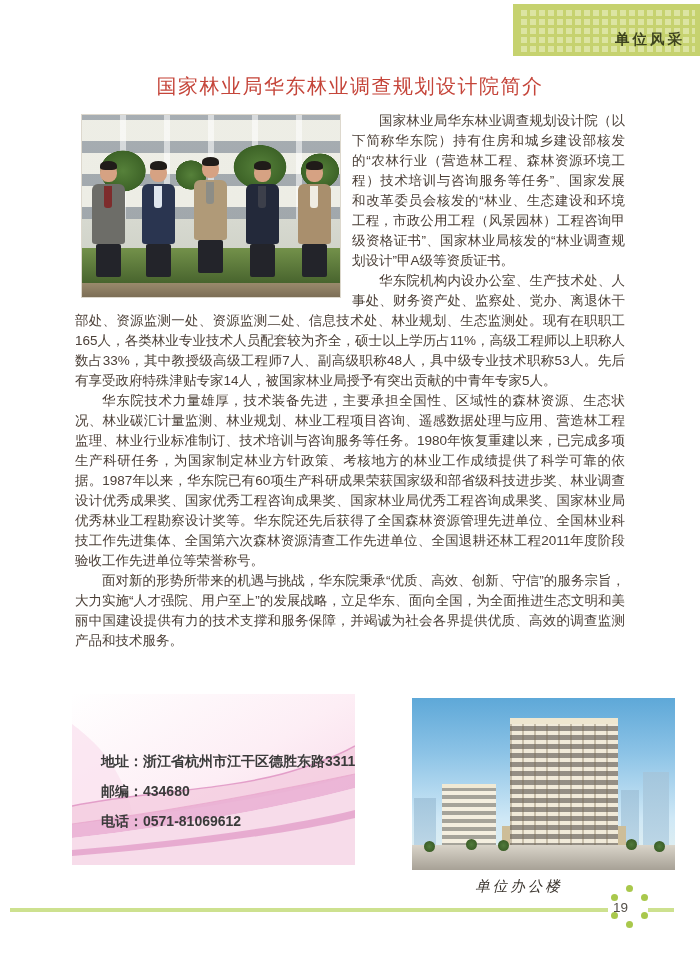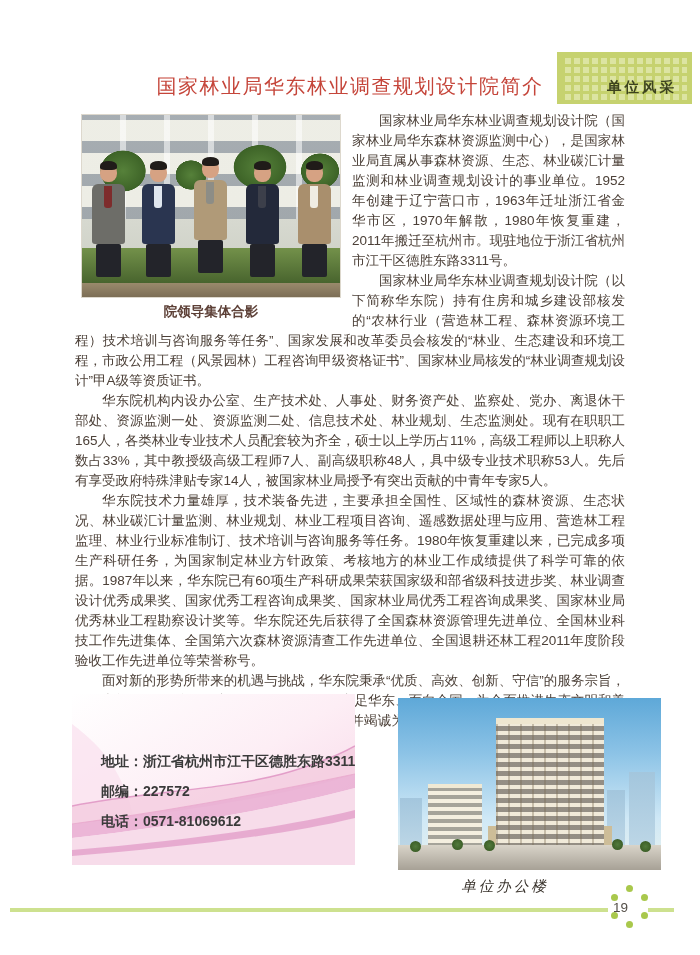--- a/index.html
+++ b/index.html
@@ -2,21 +2,21 @@
 <html><head>
 <meta charset="utf-8">
 <style>
   html,body { margin:0; padding:0; }
   body {
     width:700px; height:955px; position:relative; background:#ffffff;
     font-family:"Liberation Sans","DejaVu Sans",sans-serif; overflow:hidden;
   }
 
   
-  .banner { position:absolute; top:4px; right:8px; width:135px; height:52px; background:#c6d26f;margin-top:48px; }
+  .banner { position:absolute; top:4px; right:0; width:187px; height:52px; background:#c6d26f; }
   .banner-pattern {
     position:absolute; left:8px; right:5px; top:6px; bottom:4px;
     background-image:
       repeating-linear-gradient(0deg, transparent 0 6px, #c6d26f 6px 9px),
       repeating-linear-gradient(90deg, #dfe7a8 0 6px, #c6d26f 6px 9px);
     opacity:.9;
   }
   .banner-label {
     position:absolute; right:15px; bottom:7px;
     font-size:14.5px; font-weight:bold; color:#3d431f; letter-spacing:3px;
@@ -61,21 +61,21 @@
   .person .legs { width:25px; height:33px; margin:0 auto; background:#23242a; border-radius:2px; }
   .leader-caption { text-align:center; font-weight:bold; color:#5d4037; font-size:13.5px; padding-top:4px; }
 
   
   .bottom { position:absolute; top:694px; left:72px; width:556px; height:205px; }
   .pink-panel { position:absolute; left:0; top:0; width:283px; height:171px; overflow:hidden; }
   .pink-panel svg { display:block; }
   .contact-lines { position:absolute; left:29px; top:52px; }
   .contact-line { font-size:14px; font-weight:bold; color:#3a3a3a; line-height:30px; white-space:nowrap; }
 
-  .building-fig { position:absolute; left:290px; top:4px; width:214px;padding-left:36px; }
+  .building-fig { position:absolute; left:304px; top:4px; width:214px;padding-left:36px; }
   .building-img { width:263px; height:172px; position:relative; overflow:hidden; }
   .ob-sky { position:absolute; inset:0; background:linear-gradient(180deg, #5ea8d8 0%, #8cc3e6 32%, #cfe8f6 70%, #e9f2ee 100%); }
   .ob-far { position:absolute; background:linear-gradient(#a3c6dd, #bcd6e6); }
   .ob-far.f1 { right:6px;  top:74px; width:26px; height:74px; }
   .ob-far.f2 { right:36px; top:92px; width:18px; height:56px; }
   .ob-far.f3 { left:2px;   top:100px; width:22px; height:48px; }
   .ob-main {
     position:absolute; left:98px; top:20px; width:108px; height:126px;
     background-color:#d9c8a5;
     background-image:
@@ -143,23 +143,21 @@
           <div class="head"></div>
           <div class="torso" style="background:#23293a;--shirt:#3c3f4a;"></div>
           <div class="legs"></div>
         </div>
       <div class="person" style="left:212px;">
           <div class="head"></div>
           <div class="torso" style="background:#a98f6d;--shirt:#f0ece2;"></div>
           <div class="legs"></div>
         </div>
     </div>
-    <div class="leader-caption">院领导集体合影</div>
   </div>
-  <p>国家林业局华东林业调查规划设计院（国家林业局华东森林资源监测中心），是国家林业局直属从事森林资源、生态、林业碳汇计量监测和林业调查规划设计的事业单位。1952年创建于辽宁营口市，1963年迁址浙江省金华市区，1970年解散，1980年恢复重建，2011年搬迁至杭州市。现驻地位于浙江省杭州市江干区德胜东路3311号。</p>
   <p>国家林业局华东林业调查规划设计院（以下简称华东院）持有住房和城乡建设部核发的“农林行业（营造林工程、森林资源环境工程）技术培训与咨询服务等任务”、国家发展和改革委员会核发的“林业、生态建设和环境工程，市政公用工程（风景园林）工程咨询甲级资格证书”、国家林业局核发的“林业调查规划设计”甲A级等资质证书。</p>
   <p>华东院机构内设办公室、生产技术处、人事处、财务资产处、监察处、党办、离退休干部处、资源监测一处、资源监测二处、信息技术处、林业规划、生态监测处。现有在职职工165人，各类林业专业技术人员配套较为齐全，硕士以上学历占11%，高级工程师以上职称人数占33%，其中教授级高级工程师7人、副高级职称48人，具中级专业技术职称53人。先后有享受政府特殊津贴专家14人，被国家林业局授予有突出贡献的中青年专家5人。</p>
   <p>华东院技术力量雄厚，技术装备先进，主要承担全国性、区域性的森林资源、生态状况、林业碳汇计量监测、林业规划、林业工程项目咨询、遥感数据处理与应用、营造林工程监理、林业行业标准制订、技术培训与咨询服务等任务。1980年恢复重建以来，已完成多项生产科研任务，为国家制定林业方针政策、考核地方的林业工作成绩提供了科学可靠的依据。1987年以来，华东院已有60项生产科研成果荣获国家级和部省级科技进步奖、林业调查设计优秀成果奖、国家优秀工程咨询成果奖、国家林业局优秀工程咨询成果奖、国家林业局优秀林业工程勘察设计奖等。华东院还先后获得了全国森林资源管理先进单位、全国林业科技工作先进集体、全国第六次森林资源清查工作先进单位、全国退耕还林工程2011年度阶段验收工作先进单位等荣誉称号。</p>
   <p>面对新的形势所带来的机遇与挑战，华东院秉承“优质、高效、创新、守信”的服务宗旨，大力实施“人才强院、用户至上”的发展战略，立足华东、面向全国，为全面推进生态文明和美丽中国建设提供有力的技术支撑和服务保障，并竭诚为社会各界提供优质、高效的调查监测产品和技术服务。</p>
 </div>
 
 <div class="bottom">
 
   <div class="pink-panel">
     <svg width="283" height="171" viewBox="0 0 283 171">
@@ -174,21 +172,21 @@
       <path d="M0 30 C 40 60, 60 90, 70 171 L 0 171 Z" fill="#f9e0ee" opacity="0.7"></path>
       <path d="M0 112 C 70 98, 150 96, 210 80 C 235 73, 262 64, 283 52 L 283 80 C 240 94, 150 114, 0 130 Z" fill="#f3c9de" opacity="0.75"></path>
       <path d="M0 130 C 90 118, 180 102, 283 80 L 283 94 C 200 116, 90 134, 0 144 Z" fill="#e9aed2" opacity="0.85"></path>
       <path d="M0 144 C 90 134, 200 116, 283 94 L 283 171 L 0 171 Z" fill="#f7dcea"></path>
       <path d="M0 156 C 100 148, 210 134, 283 116 L 283 124 C 210 142, 100 154, 0 162 Z" fill="#e29fc9" opacity="0.8"></path>
       <path d="M0 112 C 70 98, 150 96, 210 80 C 235 73, 262 64, 283 52" fill="none" stroke="#dd8fc0" stroke-width="1.5" opacity="0.8"></path>
       <path d="M0 130 C 90 118, 180 102, 283 80" fill="none" stroke="#e8a8cc" stroke-width="1.2" opacity="0.8"></path>
     </svg>
     <div class="contact-lines">
       <div class="contact-line">地址：浙江省杭州市江干区德胜东路3311号</div>
-      <div class="contact-line">邮编：227572</div>
+      <div class="contact-line">邮编：434680</div>
       <div class="contact-line">电话：0571-81069612</div>
     </div>
   </div>
 
   <div class="building-fig">
     <div class="building-img">
       <div class="ob-sky"></div>
       <div class="ob-far f1"></div>
       <div class="ob-far f2"></div>
       <div class="ob-far f3"></div>

